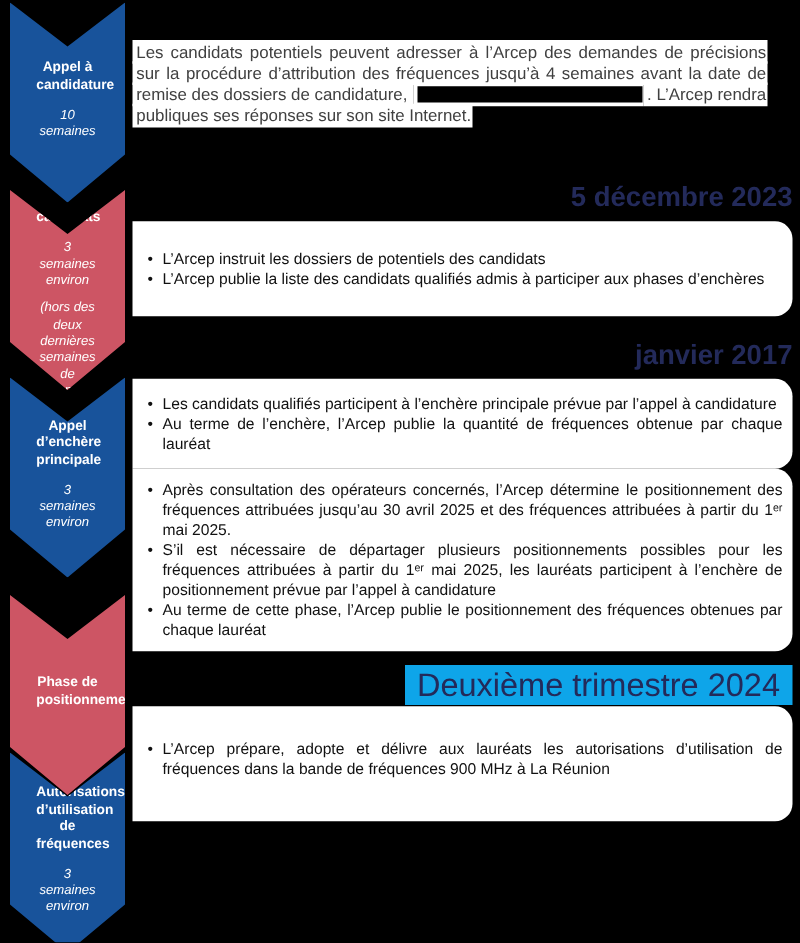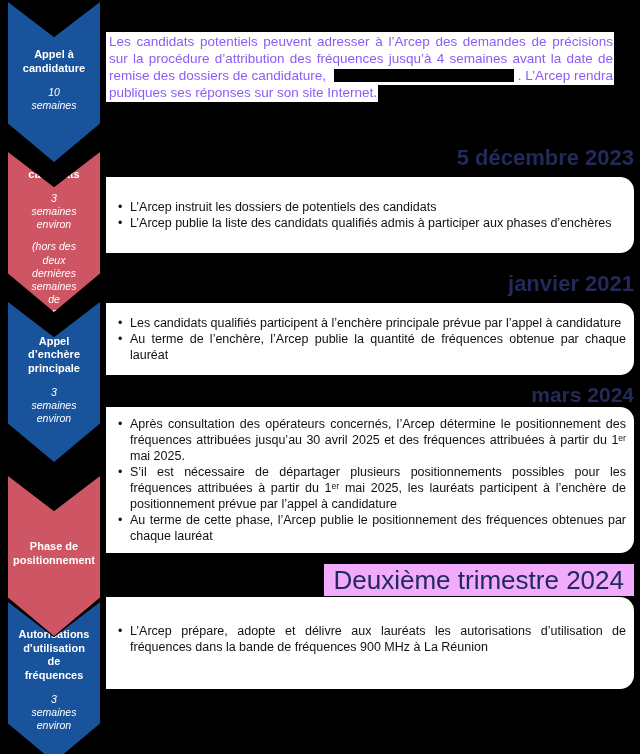--- a/index.html
+++ b/index.html
@@ -5,50 +5,50 @@
   html,body{margin:0;padding:0;background:#000;}
   .page{
     position:relative;width:640px;height:754px;overflow:hidden;
     background:var(--page-bg,#000);
     font-family:"Liberation Sans","DejaVu Sans",sans-serif;
   }
   
   .chevron{
     position:absolute;left:8px;width:92px;height:160px;box-sizing:border-box;
     clip-path:polygon(0 0,50% 22%,100% 0,100% 76%,50% 100%,0 76%);
-    display:flex;flex-direction:column;align-items:center;justify-content:center;
+    display:flex;flex-direction:column;justify-content:center;
     text-align:center;color:#fff;padding:40px 21px 44px;
   }
   .chevron.blue{background:var(--chevron-blue,#18539B);}
   .chevron.red{background:var(--chevron-red,#CD5564);}
   .chevron .title{font-weight:bold;font-size:11px;line-height:1.25;}
   .chevron .duration{font-style:italic;font-size:10.5px;line-height:1.25;margin-top:10px;}
   .chevron .note{font-style:italic;font-size:10.5px;line-height:1.25;margin-top:9px;}
   
   .right{position:absolute;left:106px;top:0;width:528px;}
   .intro{
     margin-top:33px;width:508px;font-size:13.5px;line-height:17px;
-    text-align:justify;color:#8b5cf6;
+    text-align:justify;color:#404040;
   }
   .intro .hl{
     background:#fff;padding:2px 1px 2px 3px;
     -webkit-box-decoration-break:clone;box-decoration-break:clone;
   }
   .redaction{
     display:inline-block;width:180px;height:13px;background:#000;vertical-align:-2px;
   }
   .date-heading{
     color:var(--heading-navy,#232A5A);font-weight:bold;text-align:right;
     font-size:22px;line-height:26px;
   }
   .sec0 .date-heading{margin-top:44px;}
   .sec1 .date-heading{margin-top:18px;}
   .sec2 .date-heading{margin-top:8px;font-size:21px;line-height:24px;}
   .sec3 .date-heading{margin-top:12px;font-size:26px;line-height:30px;font-weight:normal;}
-  .sec3 .date-heading .dtxt{background:#f0abfc;padding:1px 10px;}
+  .sec3 .date-heading .dtxt{background:#0ea5e9;padding:1px 10px;}
   .box{
     background:var(--box-bg,#fff);border-radius:0 14px 14px 0;color:#111;
     font-size:12.5px;line-height:16px;box-sizing:border-box;width:528px;
   }
   .sec0 .box{margin-top:6px;padding:22px 8px 22px 12px;}
   .sec1 .box{margin-top:6px;padding:12px 8px 12px 12px;}
   .sec2 .box{margin-top:0px;padding:9px 8px 9px 12px;}
   .sec3 .box{margin-top:2px;padding:26px 8px 34px 12px;}
   .bullet{display:flex;}
   .bullet .dot{flex:0 0 12px;text-align:left;}
@@ -94,34 +94,33 @@
               <span class="dot">•</span>
               <span class="btxt">L’Arcep instruit les dossiers de potentiels des candidats</span>
             </div>
             <div class="bullet">
               <span class="dot">•</span>
               <span class="btxt">L’Arcep publie la liste des candidats qualifiés admis à participer aux phases d’enchères</span>
             </div>
           </div>
         </section>
         <section class="sec sec1">
-          <div class="date-heading"><span class="dtxt">janvier 2021</span></div>
+          <div class="date-heading"><span class="dtxt">janvier 2017</span></div>
           <div class="box">
             <div class="bullet">
               <span class="dot">•</span>
               <span class="btxt">Les candidats qualifiés participent à l’enchère principale prévue par l’appel à candidature</span>
             </div>
             <div class="bullet">
               <span class="dot">•</span>
               <span class="btxt">Au terme de l’enchère, l’Arcep publie la quantité de fréquences obtenue par chaque lauréat</span>
             </div>
           </div>
         </section>
         <section class="sec sec2">
-          <div class="date-heading"><span class="dtxt">mars 2024</span></div>
           <div class="box">
             <div class="bullet">
               <span class="dot">•</span>
               <span class="btxt">Après consultation des opérateurs concernés, l’Arcep détermine le positionnement des fréquences attribuées jusqu’au 30 avril 2025 et des fréquences attribuées à partir du 1ᵉʳ mai 2025.</span>
             </div>
             <div class="bullet">
               <span class="dot">•</span>
               <span class="btxt">S’il est nécessaire de départager plusieurs positionnements possibles pour les fréquences attribuées à partir du 1ᵉʳ mai 2025, les lauréats participent à l’enchère de positionnement prévue par l’appel à candidature</span>
             </div>
             <div class="bullet">

